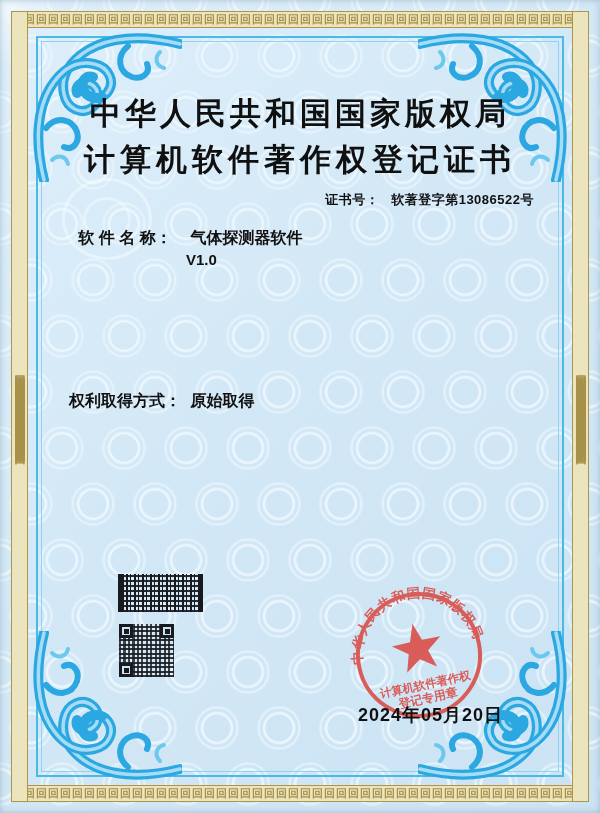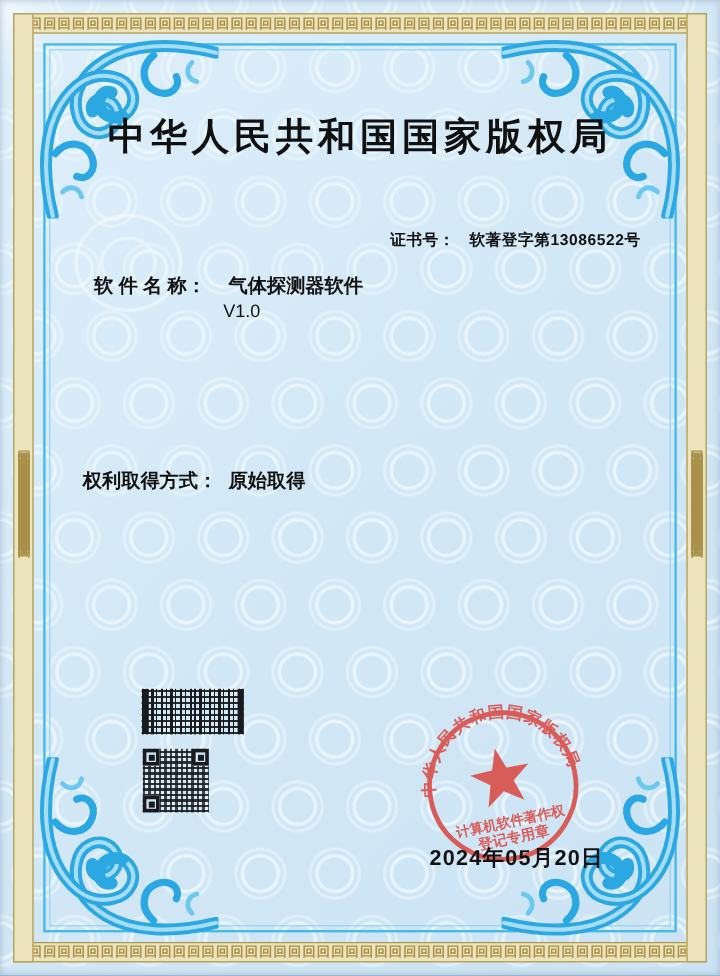--- a/index.html
+++ b/index.html
@@ -38,21 +38,21 @@
           border-radius:50%;border:3px solid rgba(244,251,255,.5);}
   
   .title{position:absolute;left:0;right:0;text-align:center;font-weight:bold;color:#101010;
          font-family:"Liberation Serif","DejaVu Serif",serif;font-size:31px;letter-spacing:4px;}
   .title.l1{top:93px;}
   .title.l2{top:139px;letter-spacing:5px;}
   .certno{position:absolute;top:191px;right:66px;font-size:13px;font-weight:bold;letter-spacing:.5px;}
   .row{position:absolute;left:66px;font-size:16px;font-weight:bold;white-space:nowrap;text-align:center;}
   .row .lbl{display:inline-block;width:118px;}
   .row .val{display:inline-block;margin-left:2px;}
-  .val2{position:absolute;left:186px;font-size:15px;font-weight:normal;}
+  .val2{position:absolute;left:186px;font-size:15px;font-weight:bold;}
   .para{position:absolute;left:66px;top:496px;width:472px;font-size:15px;font-weight:bold;
         line-height:37px;text-indent:2em;letter-spacing:.5px;text-align:justify;}
   
   .barcode{position:absolute;left:118px;top:574px;width:85px;height:38px;
     background:
       repeating-linear-gradient(0deg,rgba(24,26,30,.92) 0 2px,rgba(24,26,30,0) 2px 5px),
       repeating-linear-gradient(90deg,#181a1e 0 2px,rgba(24,26,30,0) 2px 4px,#181a1e 4px 5px,rgba(24,26,30,0) 5px 8px);
     box-shadow:inset 6px 0 0 #181a1e,inset -5px 0 0 #181a1e;}
   
   .qr{position:absolute;left:119px;top:624px;width:55px;height:53px;
@@ -126,20 +126,21 @@
       <path d="M96,14 C84,24 86,40 100,45 C110,48 119,41 115,32" stroke="#2ba7e1" stroke-width="6"></path>
       <path d="M14,96 C24,84 40,86 45,100 C48,110 41,119 32,115" stroke="#2ba7e1" stroke-width="6"></path>
       <path d="M128,20 C122,26 124,34 132,36" stroke="#6cc8ee" stroke-width="4"></path>
       <path d="M20,128 C26,122 34,124 36,132" stroke="#6cc8ee" stroke-width="4"></path>
     </g>
   </svg>
 
   <div class="wm-big"></div>
 
   <div class="title l1">中华人民共和国国家版权局</div>
+  <div class="title l2">计算机软件著作权登记证书</div>
 
   <div class="certno"><span>证书号：</span><span style="display:inline-block;width:12px"></span><span>软著登字第13086522号</span></div>
 
   <div class="row" style="top:228px">
     <span class="lbl">软 件 名 称：</span>
     <span class="val">气体探测器软件</span>
   </div>
   <div class="val2" style="top:251px">V1.0</div>
 
 

